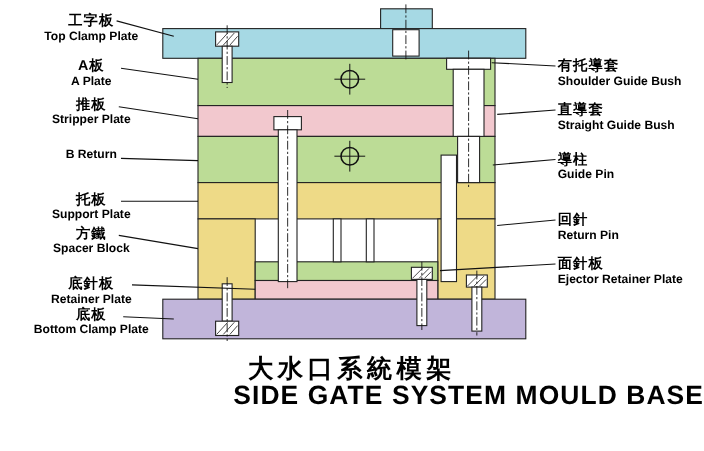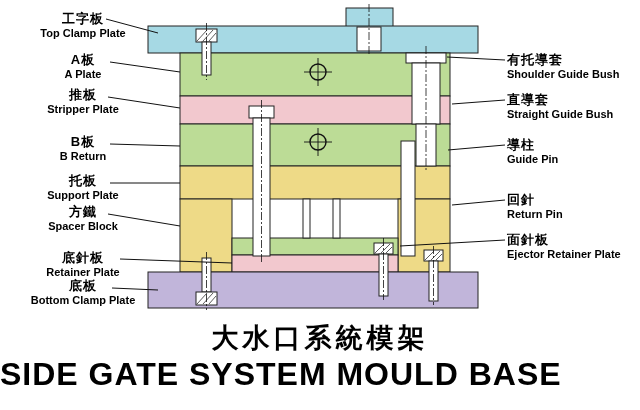--- a/index.html
+++ b/index.html
@@ -5,23 +5,23 @@
   html,body{margin:0;padding:0;background:#fff;}
   .page{position:relative;width:640px;height:410px;background:#ffffff;
         font-family:"Liberation Sans","DejaVu Sans",sans-serif;overflow:hidden;border-radius:21px;}
   .diagram-svg{position:absolute;left:0;top:0;}
   .label{position:absolute;font-weight:bold;color:#000;line-height:1.15;}
   .label.left{left:8px;width:150px;text-align:center;}
   .label.right{left:507px;width:133px;text-align:left;}
   .label .zh{font-size:13px;letter-spacing:1px;}
   .label .en{font-size:11px;letter-spacing:0px;}
   .title-zh{position:absolute;top:320px;left:0;width:100%;text-align:center;
-            font-size:27px;font-weight:bold;color:#000;letter-spacing:4px;}
-  .title-en{position:absolute;top:356px;left:0;width:100%;text-align:left;
-            font-size:32px;font-weight:bold;color:#000;letter-spacing:1px;}
+            font-size:23px;font-weight:bold;color:#000;letter-spacing:4px;}
+  .title-en{position:absolute;top:346px;left:0;width:100%;text-align:right;
+            font-size:24px;font-weight:bold;color:#000;letter-spacing:1px;}
 </style>
 </head>
 <body>
 
 <div class="page">
 
   <svg class="diagram-svg" width="640" height="410" viewBox="0 0 640 410">
 
     <g stroke="#222" stroke-width="1">
       <rect x="346" y="8" width="47" height="19" fill="#a6d9e4"></rect>
@@ -126,21 +126,20 @@
   </div>
   <div class="label left" style="top:53px">
     <div class="zh">A板</div>
     <div class="en">A Plate</div>
   </div>
   <div class="label left" style="top:88px">
     <div class="zh">推板</div>
     <div class="en">Stripper Plate</div>
   </div>
   <div class="label left" style="top:135px">
-    <div class="zh">B板</div>
     <div class="en">B Return</div>
   </div>
   <div class="label left" style="top:174px">
     <div class="zh">托板</div>
     <div class="en">Support Plate</div>
   </div>
   <div class="label left" style="top:205px">
     <div class="zh">方鐵</div>
     <div class="en">Spacer Block</div>
   </div>

